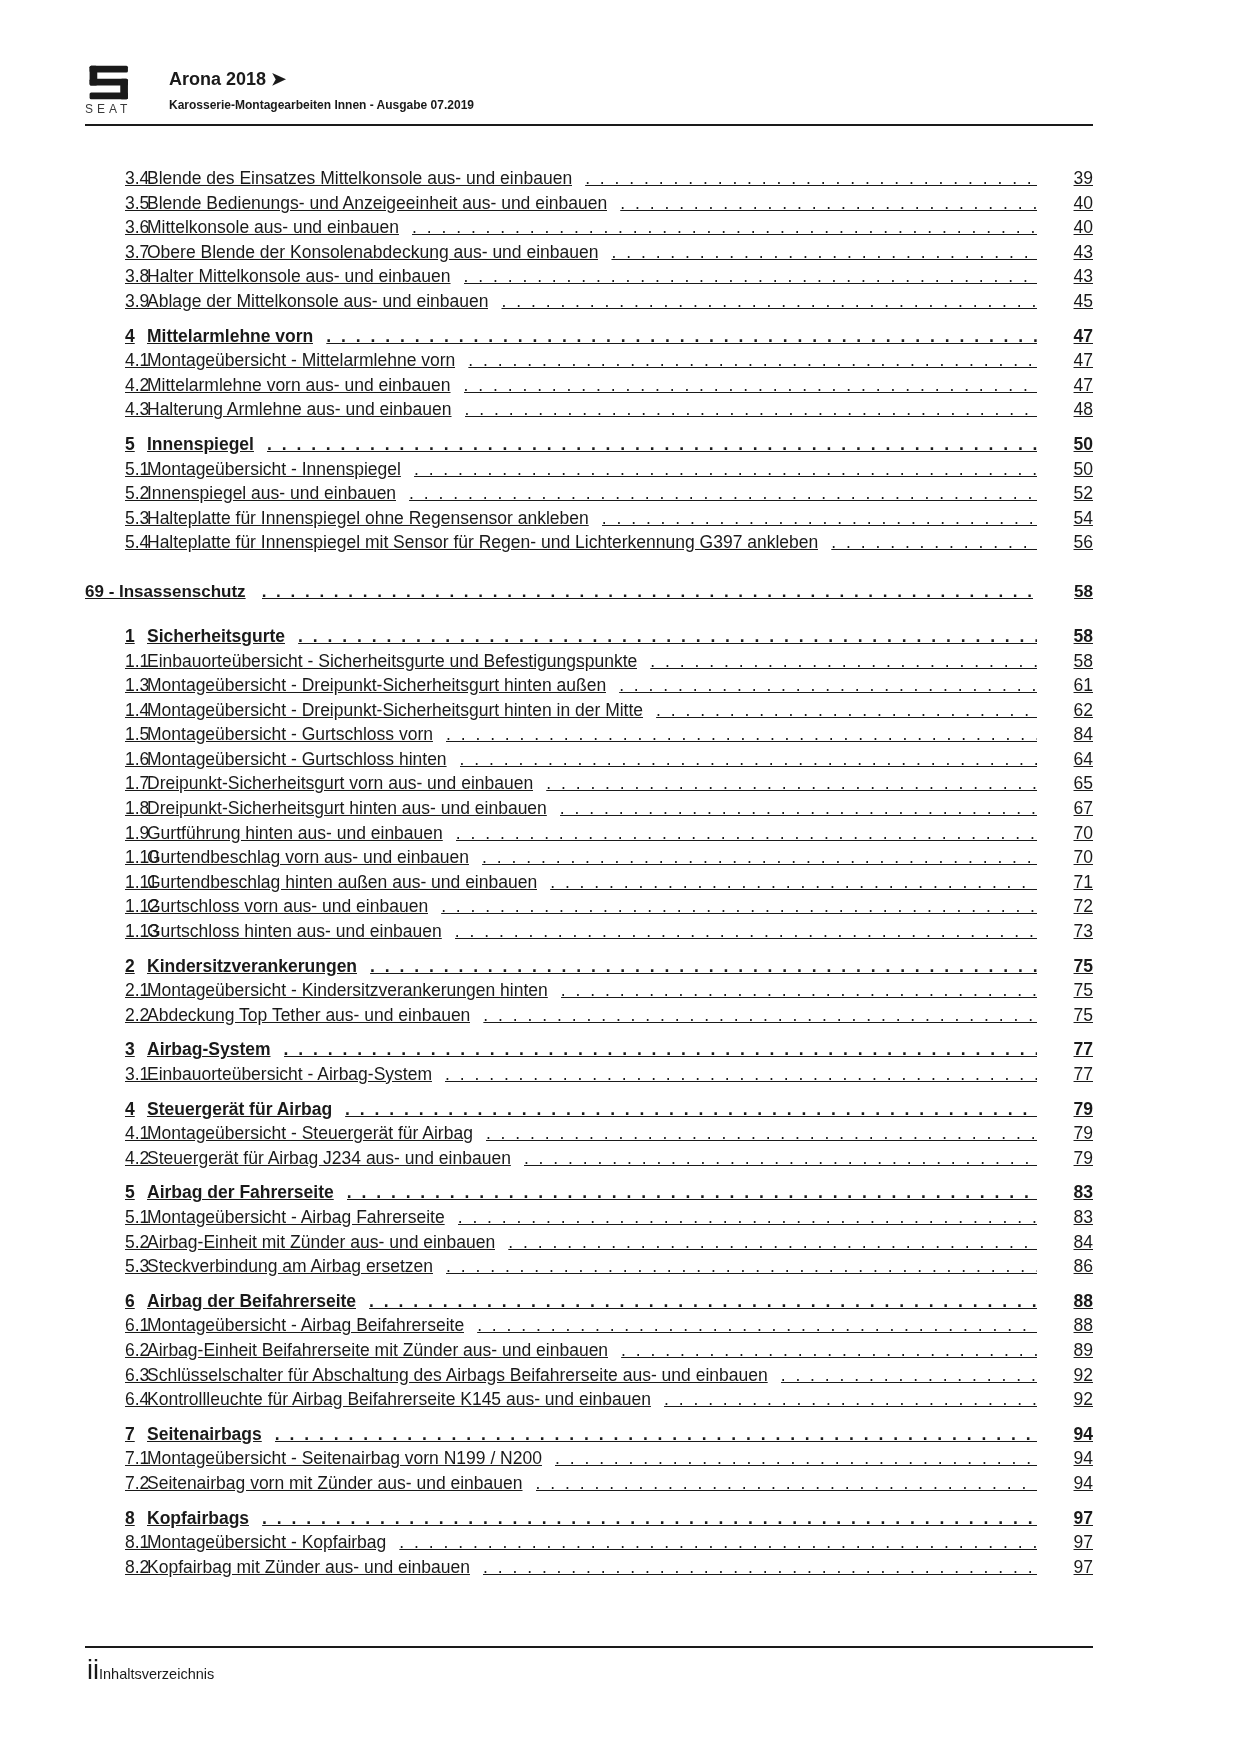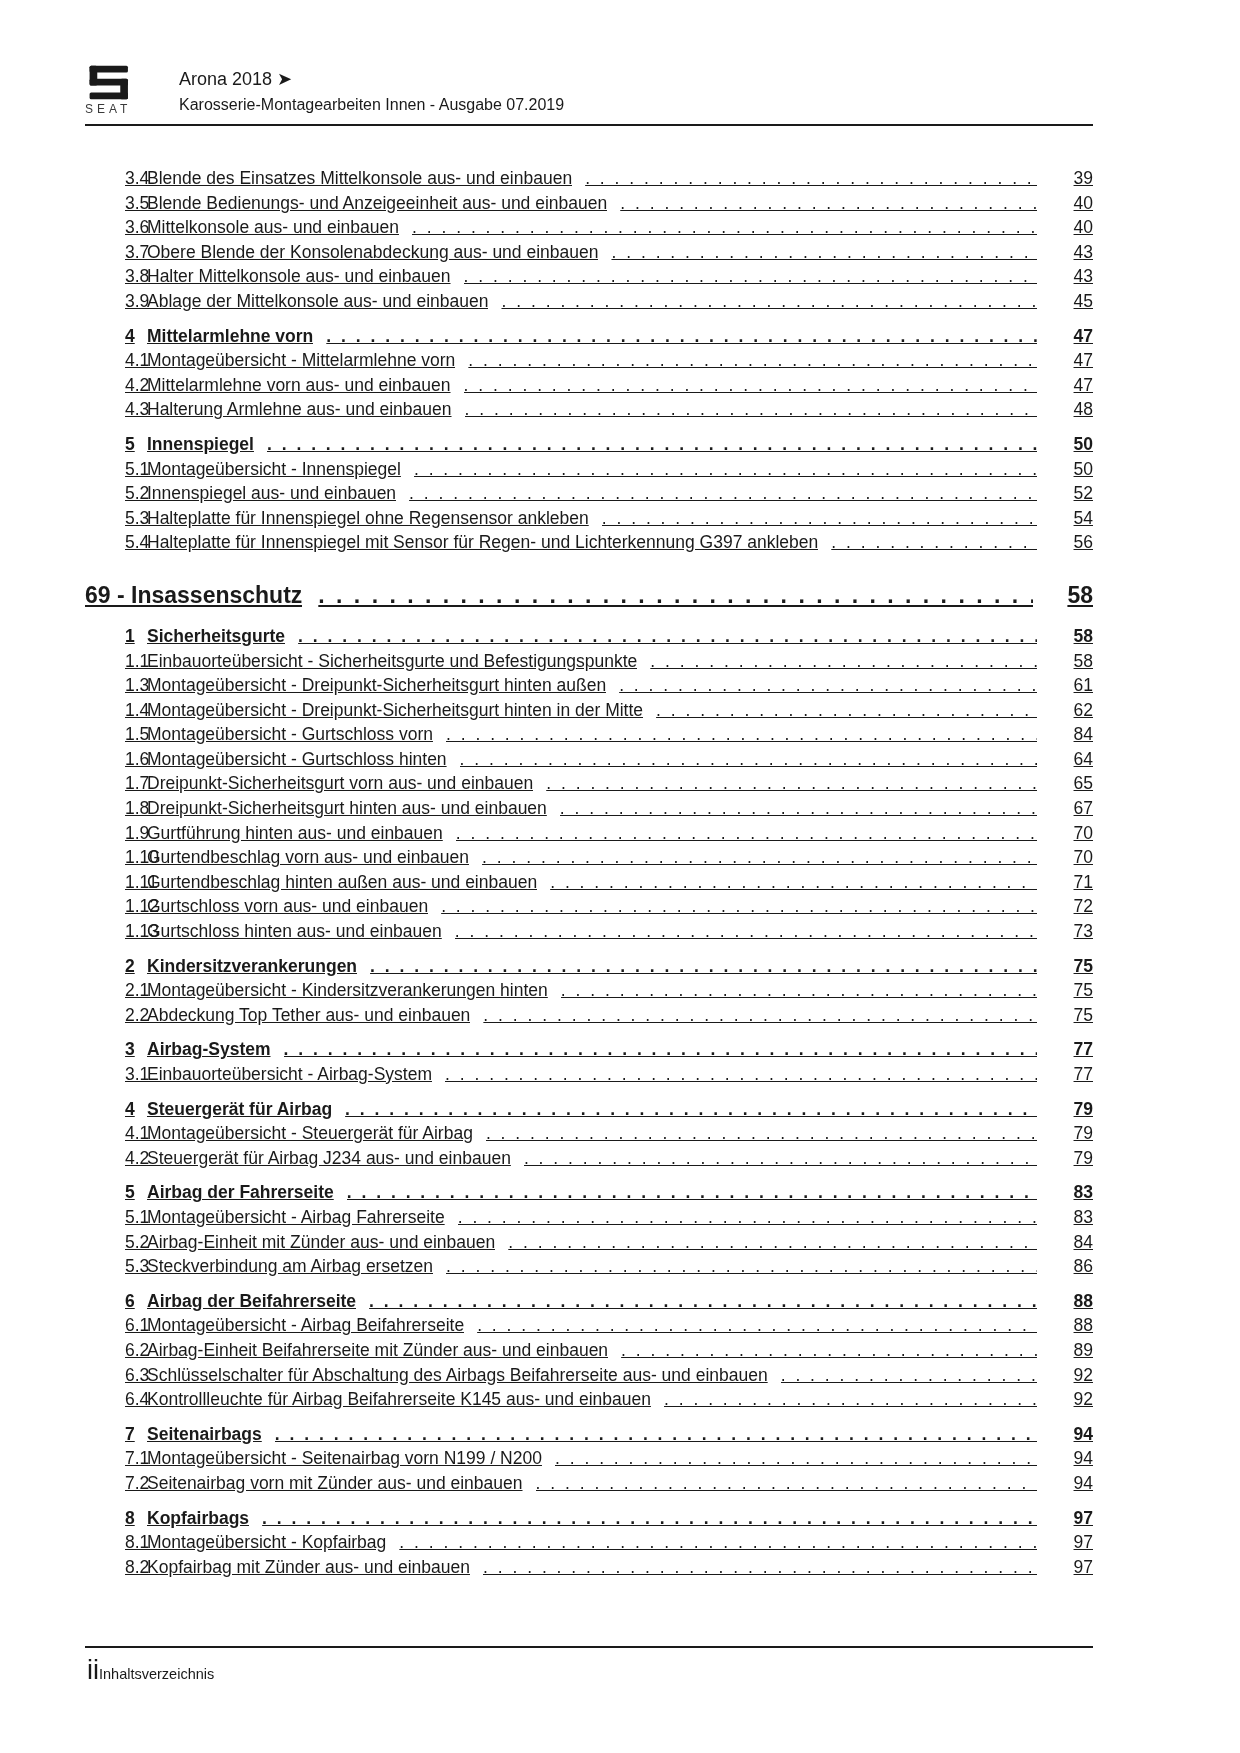--- a/index.html
+++ b/index.html
@@ -23,23 +23,23 @@
   .header-inner { display: flex; align-items: flex-start; }
   .logo-block { width: 62px; flex: none; text-align: left; padding-top: 2px; }
   .logo-s svg { display: block; }
   .logo-word {
     font-size: 12px;
     letter-spacing: 4px;
     color: #3a3a3a;
     margin-top: 1px;
     font-weight: normal;
   }
-  .header-text { margin-left: 32px; padding-top: 4px; }
+  .header-text { margin-left: 22px; padding-top: 4px; font-weight: bold; }
   .header-line1 { font-size: 18px; line-height: 26px; }
-  .header-line2 { font-size: 16px; line-height: 26px; }
+  .header-line2 { font-size: 12px; line-height: 26px; }
   .header-rule {
     margin-top: 6px;
     width: 1008px;
     height: 2px;
     background: #1a1a1a;
   }
   
   .toc {
     position: absolute;
     left: 85px;
@@ -65,21 +65,21 @@
   }
   .row .dots::after {
     content: ". . . . . . . . . . . . . . . . . . . . . . . . . . . . . . . . . . . . . . . . . . . . . . . . . . . . . . . . . . . . . . . . . . . . . . . . . . . . . . . . . . . . . . . . . . . .";
     letter-spacing: 2.5px;
   }
   .row .page-num { flex: none; width: 46px; text-align: right; }
   .row.section { font-weight: bold; margin-top: 10px; }
   .row.section .title { font-weight: bold; }
   .row.chapter {
     font-weight: bold;
-    font-size: 23px;
+    font-size: 17px;
     height: 34px;
     margin-top: 25px;
     margin-bottom: 9px;
   }
   .row.chapter .chapter-title { flex: 0 1 auto; }
   .row.chapter .dots { margin-left: 16px; }
   .row.chapter .page-num { width: 50px; }
   
   .footer-rule {
     position: absolute;

